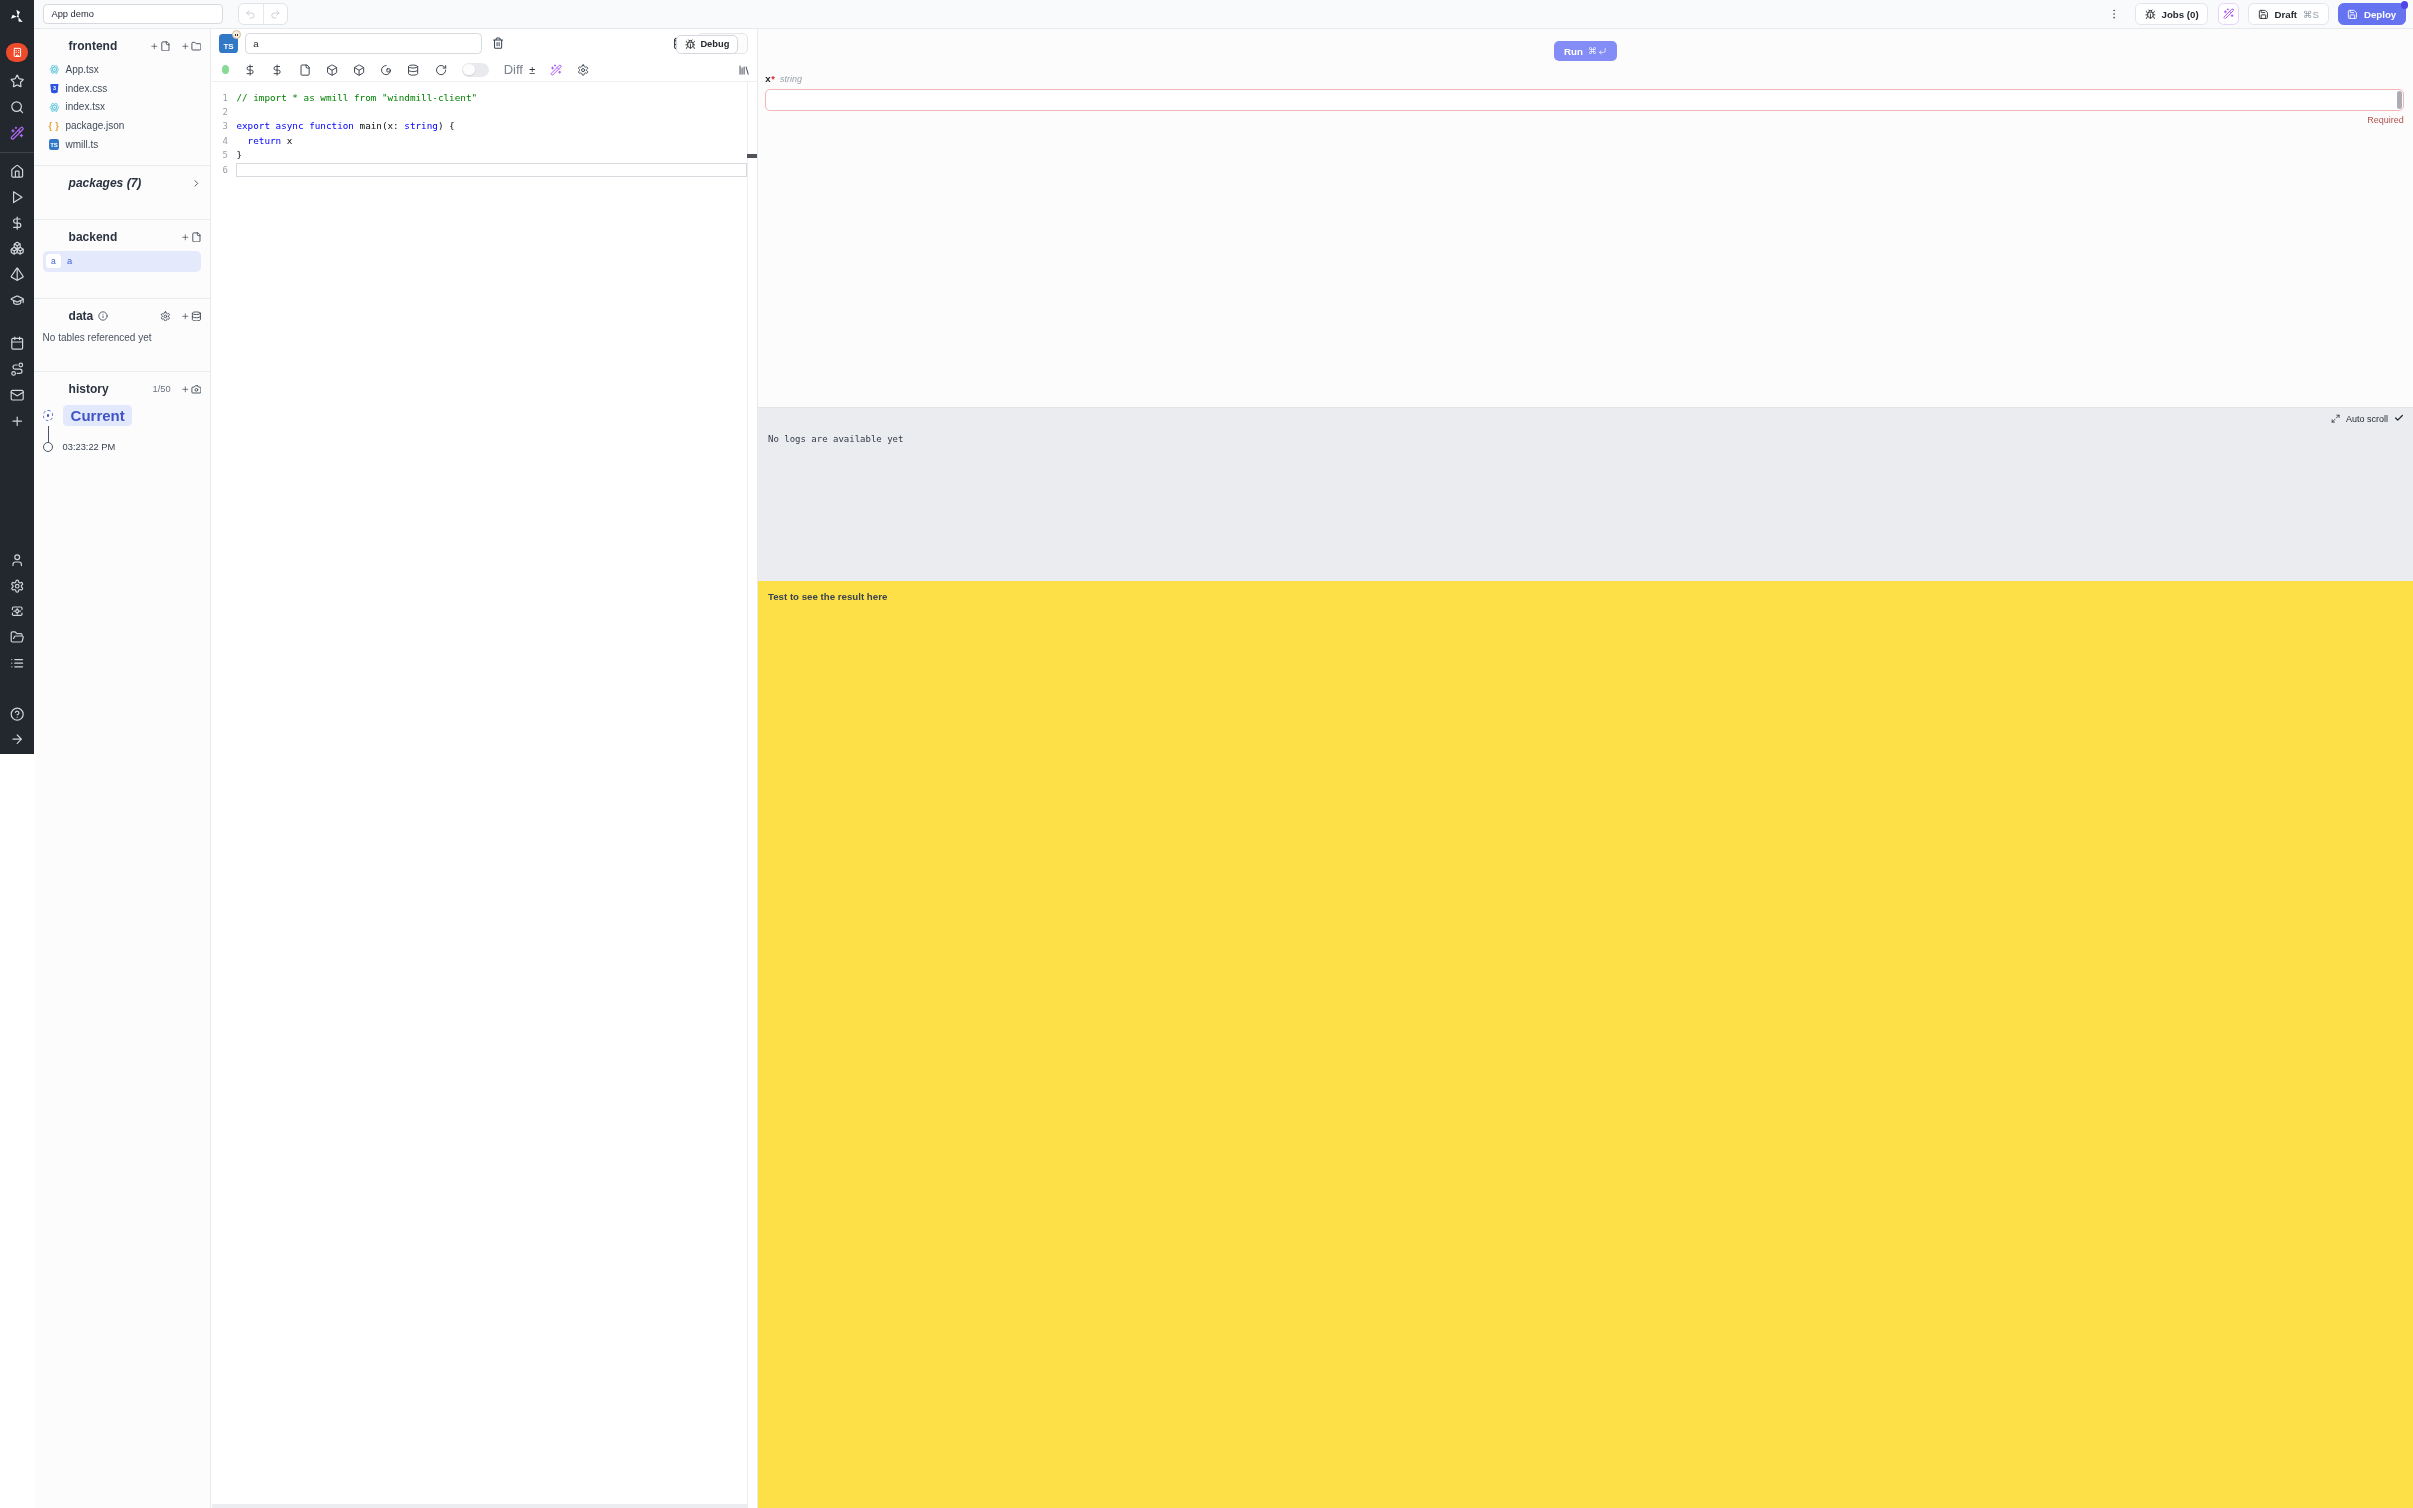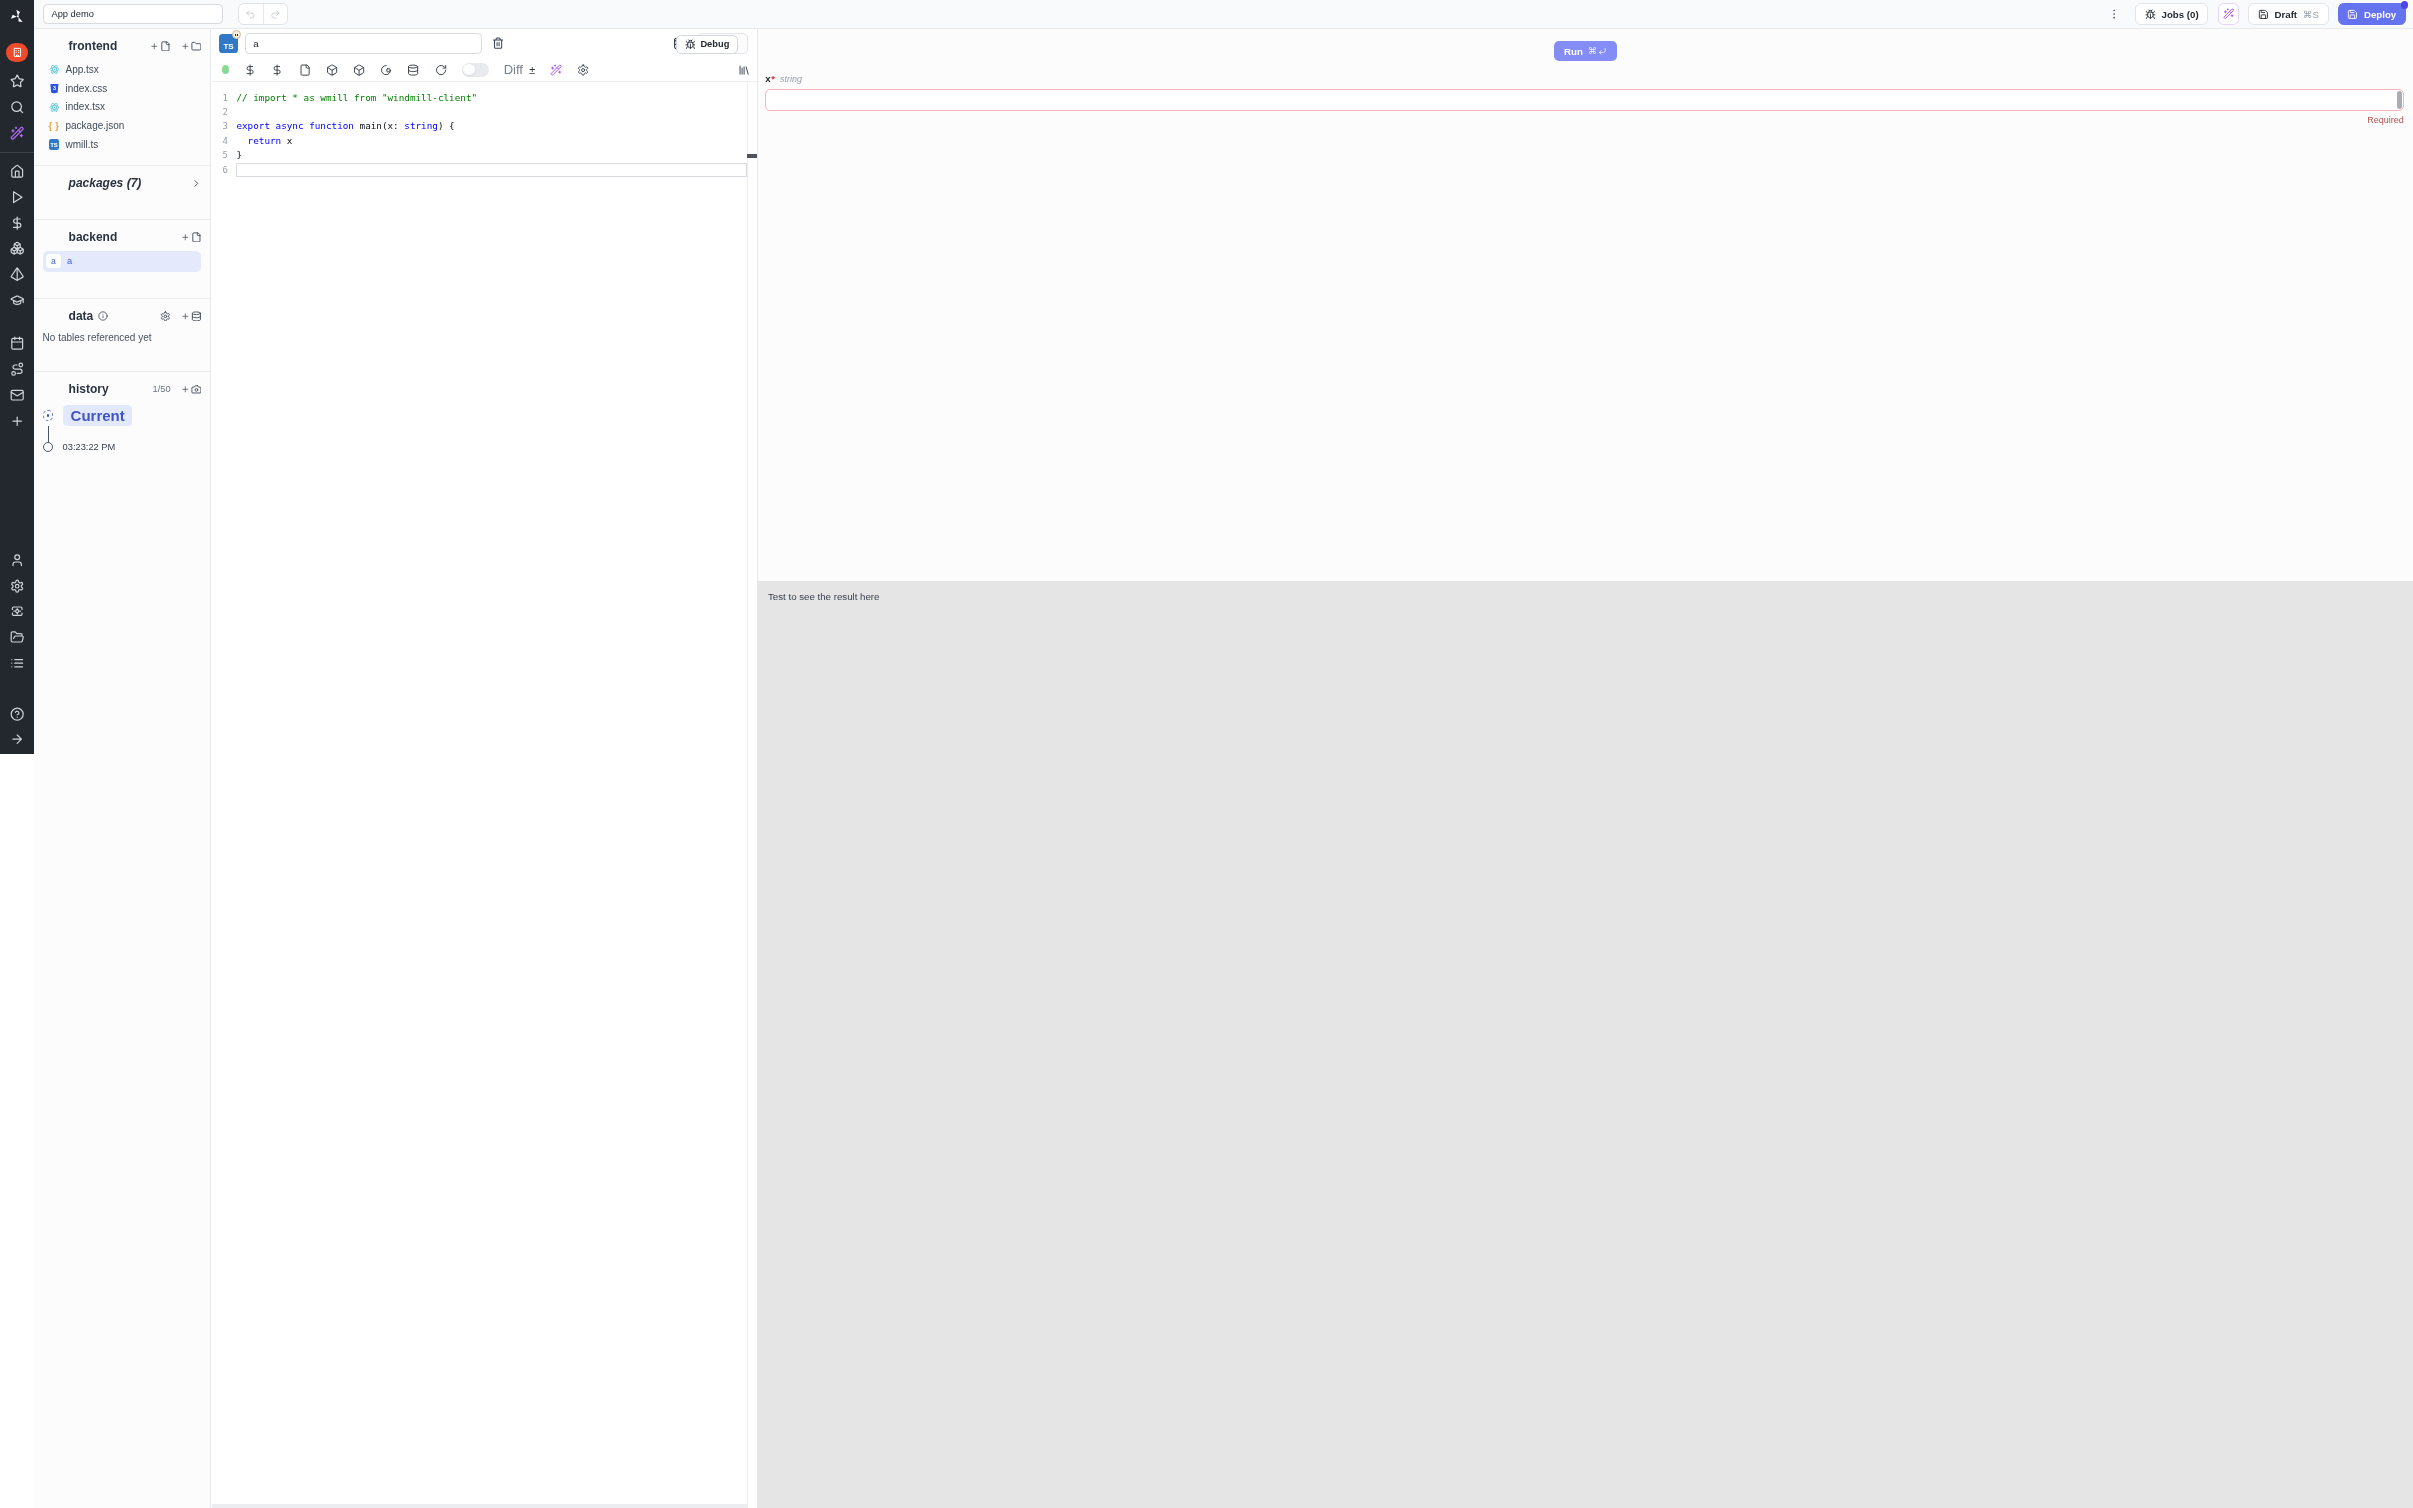--- a/index.html
+++ b/index.html
@@ -129,21 +129,21 @@
   .field-input { width: 100%; height: 21.5px; border: 0.7px solid #f2b6b6; border-radius: 5px; background: #fff; resize: none; outline: none; padding: 3.6px 10px 3.6px 5.7px; font-family: inherit; font-size: 9.3px; display: block; }
   .fi-thumb { position: absolute; right: 1.4px; top: 1.4px; bottom: 1.4px; width: 5px; border-radius: 2.9px; background: #aaadb4; }
   .field-error { margin-top: 4.3px; text-align: right; font-size: 9px; color: #b2504e; }
   .logs-block { position: absolute; left: 0; right: 0; top: 378px; height: 175px; background: #ebecef; border-top: 0.7px solid #e2e3e7; }
   .logs-head { display: flex; align-items: center; justify-content: flex-end; gap: 5.7px; padding: 5px 9.3px 0 0; color: #1f2630; }
   .logs-head svg { width: 9.3px; height: 9.3px; }
   .autoscroll-label { font-size: 9px; }
   .check { font-weight: 700; }
   .check svg { width: 10px; height: 10px; stroke-width: 3; }
   .logs-empty { margin: 9.3px 0 0 10px; font-family: "DejaVu Sans Mono", "Liberation Mono", monospace; font-size: 9px; color: #303949; }
-  .result-block { position: absolute; left: 0; right: 0; top: 552px; bottom: 0; background: #e5e5e5; }
+  .result-block { position: absolute; left: 0; right: 0; top: 552px; bottom: 0; background: #fde047; font-weight: bold; }
   .result-empty { margin: 10px 0 0 10px; font-size: 9.7px; color: #39424f; }
 </style>
 </head>
 <body>
 
 <svg width="0" height="0" style="position:absolute;font-size:13px" aria-hidden="true">
   <defs>
     <symbol id="i-file" viewBox="0 0 24 24">
         <path d="M15 2H6a2 2 0 0 0-2 2v16a2 2 0 0 0 2 2h12a2 2 0 0 0 2-2V7Z"></path>
         <path d="M14 2v4a2 2 0 0 0 2 2h4"></path>
@@ -777,17 +777,29 @@
       <span class="fl-name">x</span>
       <span class="fl-req">*</span>
       <span class="fl-type">string</span>
     </div>
     <div class="field-input-wrap">
       <textarea class="field-input" value="" style=""></textarea>
       <span class="fi-thumb"></span>
     </div>
     <div class="field-error">Required</div>
   </div>
+  <div class="logs-block">
+    <div class="logs-head">
+      <svg class="ic" viewBox="0 0 13 13" width="9.3" height="9.3">
+          <use href="#i-expand"></use>
+        </svg>
+      <span class="autoscroll-label">Auto scroll</span>
+      <span class="check"><svg class="ic" viewBox="0 0 14 14" width="10" height="10">
+            <use href="#i-check"></use>
+          </svg></span>
+    </div>
+    <div class="logs-empty">No logs are available yet</div>
+  </div>
   <div class="result-block">
     <div class="result-empty">Test to see the result here</div>
   </div>
 </section>
 
 
 </body></html>

